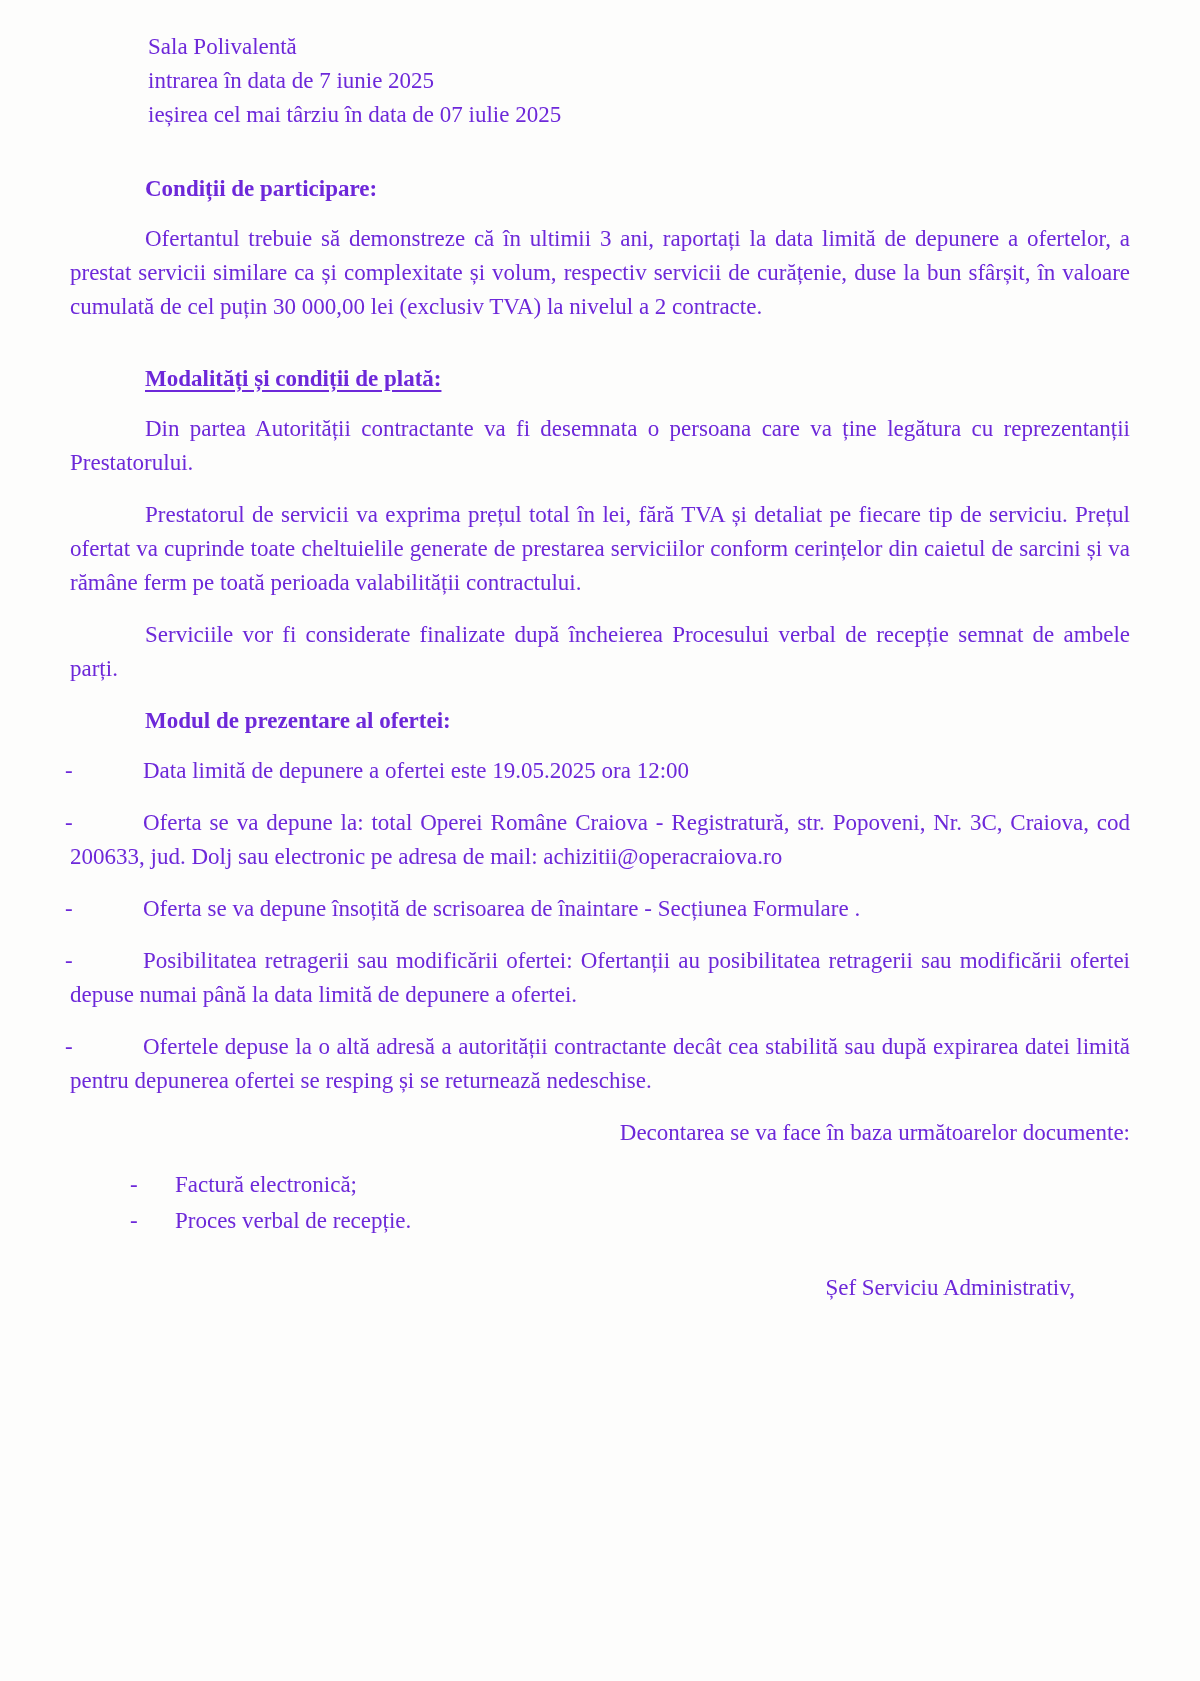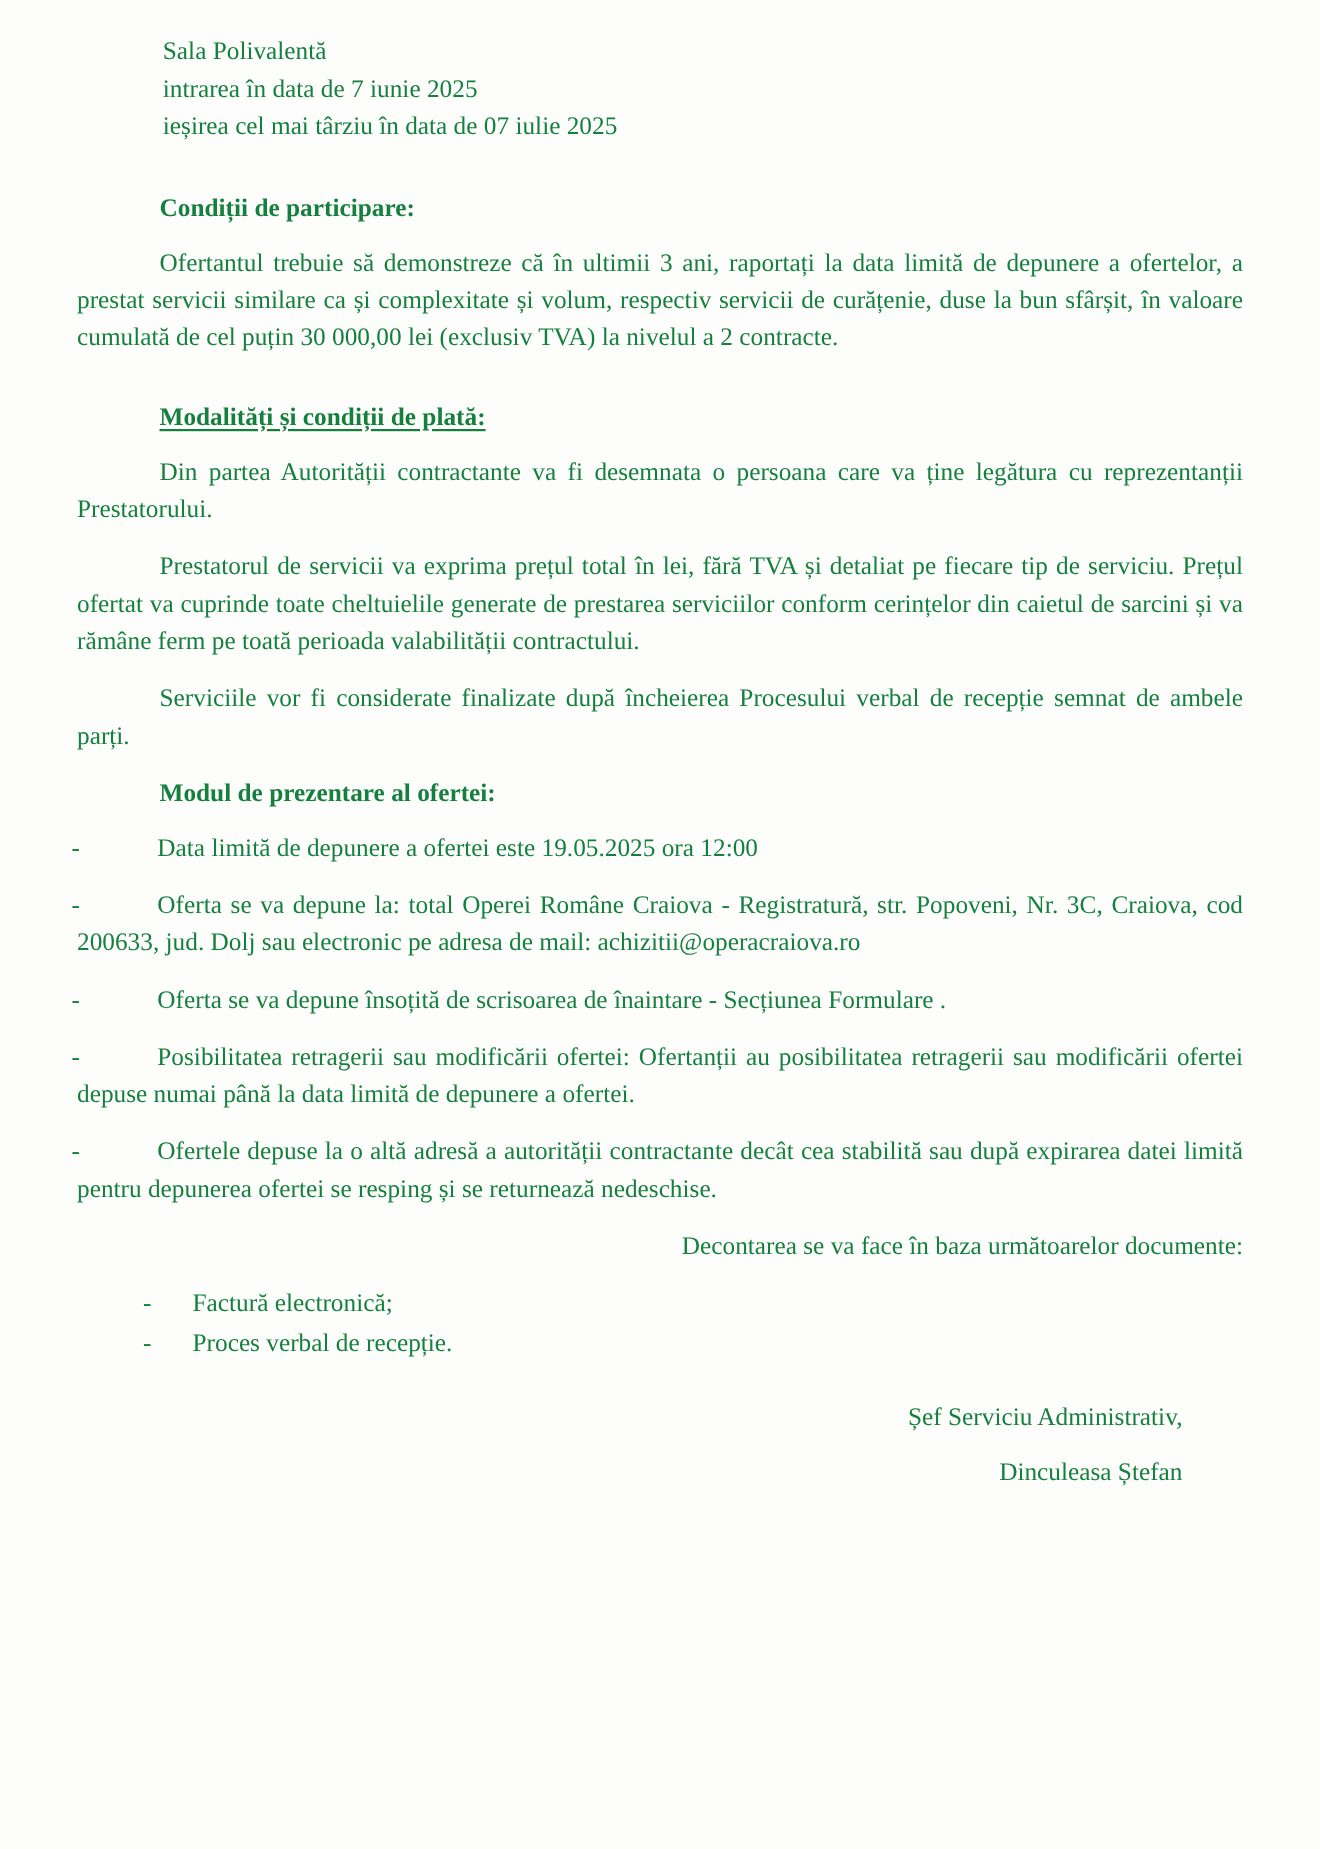--- a/index.html
+++ b/index.html
@@ -6,21 +6,21 @@
     margin: 0;
     padding: 0;
     background: #fdfdfc;
   }
   .page {
     position: relative;
     width: 1200px;
     height: 1681px;
     box-sizing: border-box;
     background: #fdfdfc;
-    color: #15803d;
+    color: #6d28d9;
     font-family: "Liberation Serif", "DejaVu Serif", serif;
     font-size: 23px;
     line-height: 34px;
     padding: 30px 70px 0 70px;
     overflow: hidden;
   }
   .intro {
     margin-left: 78px;
     margin-bottom: 40px;
   }
@@ -136,16 +136,15 @@
     <div class="sub-bullet">
       <span class="dash">-</span><span>Factură electronică;</span>
     </div>
     <div class="sub-bullet">
       <span class="dash">-</span><span>Proces verbal de recepție.</span>
     </div>
   </div>
 
   <div class="signature">
     <div class="sig-line">Șef Serviciu Administrativ,</div>
-    <div class="sig-line">Dinculeasa Ștefan</div>
   </div>
 
 </div>
 
 </body></html>

